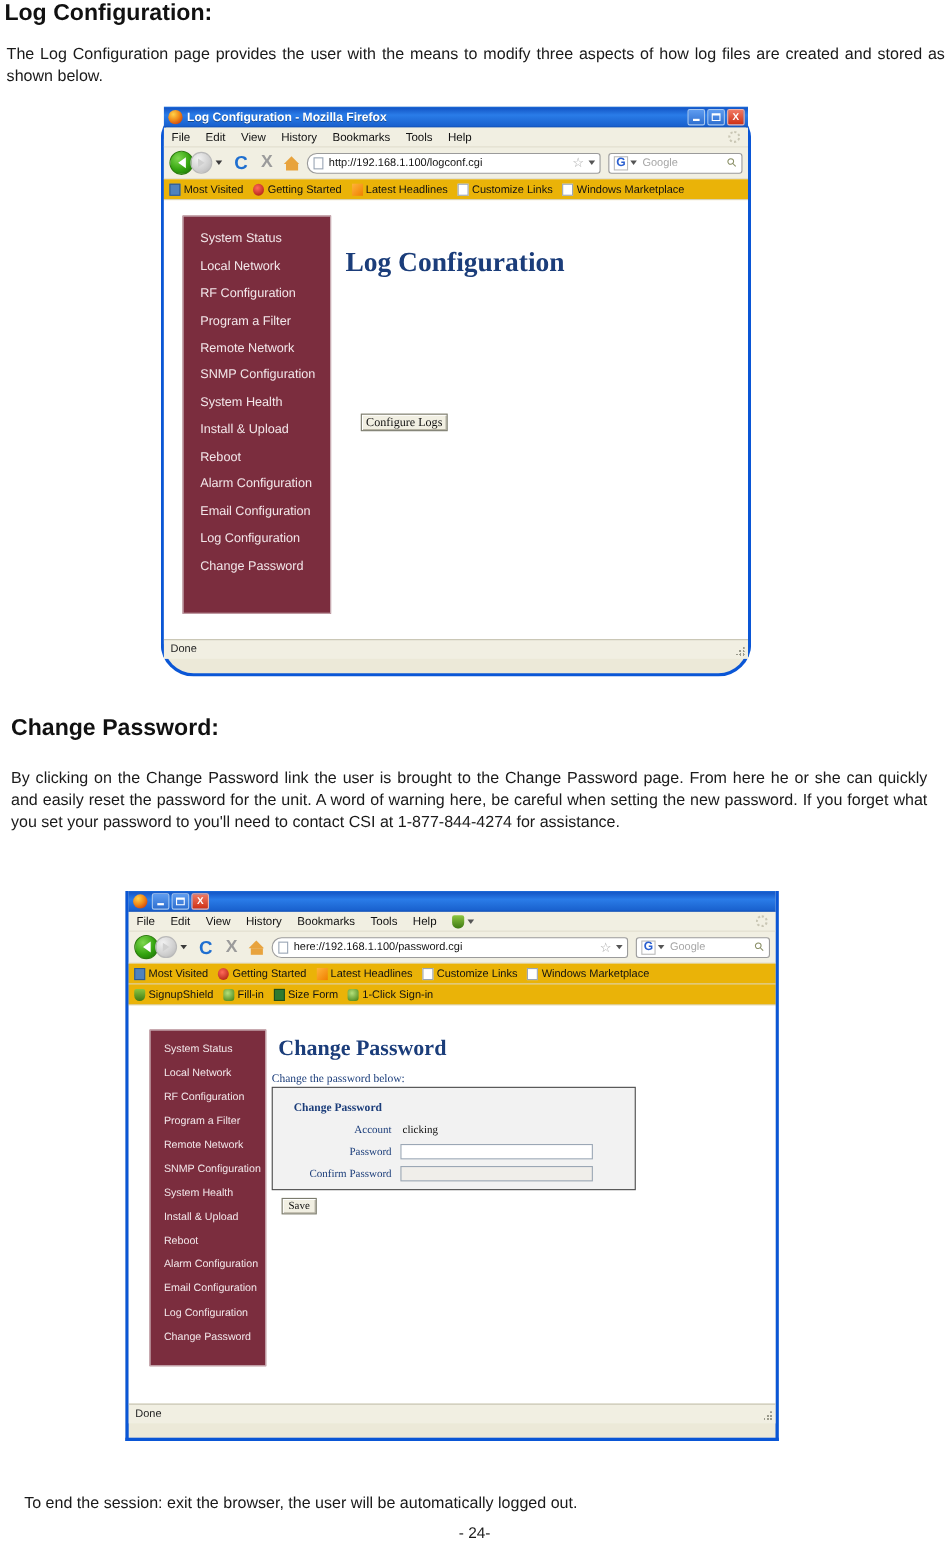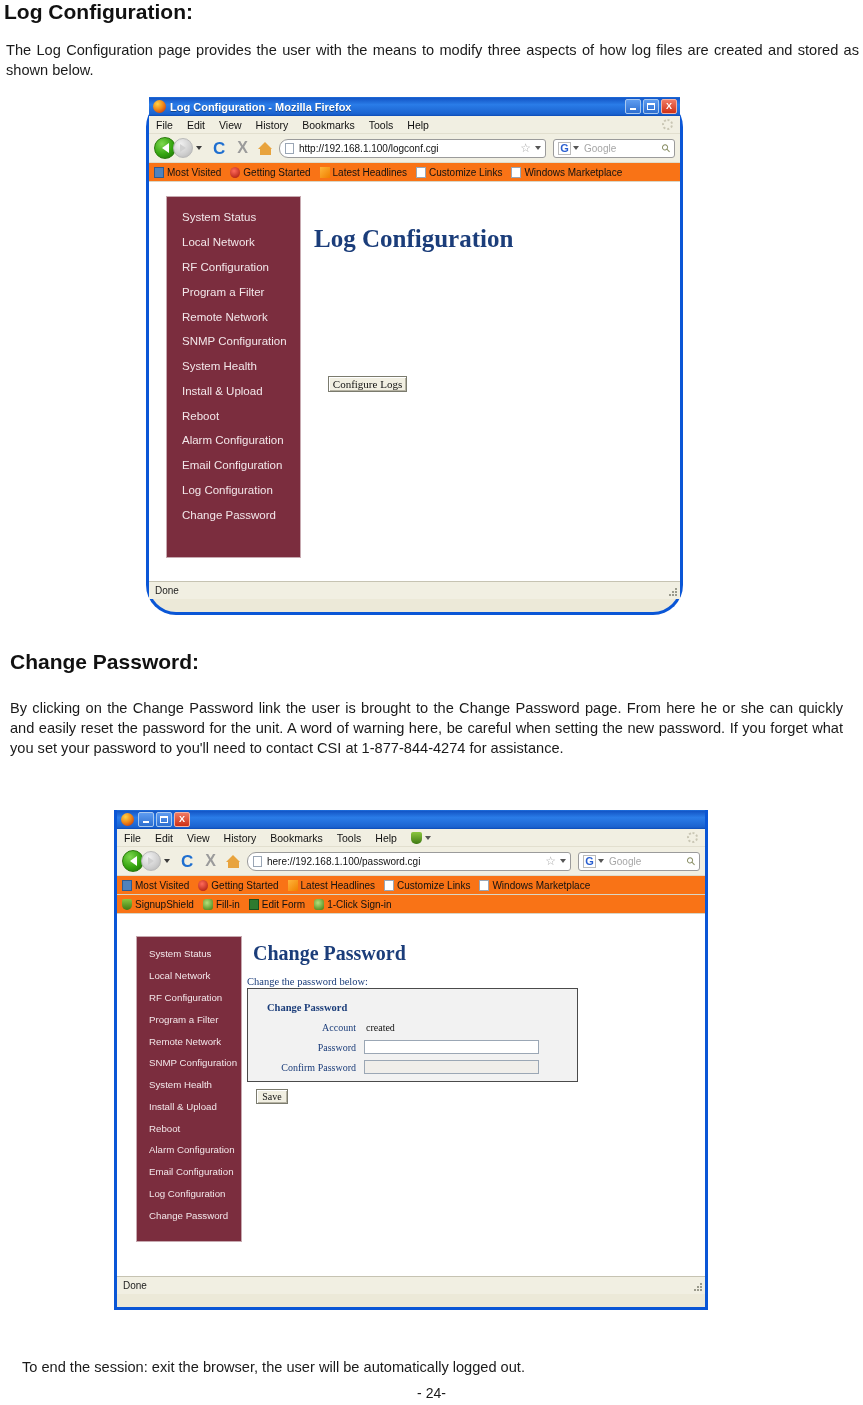--- a/index.html
+++ b/index.html
@@ -316,21 +316,21 @@
     color: #8a8f66;
     font-size: 11px;
     flex: 0 0 auto;
     transform: rotate(-45deg);
     line-height: 1;
   }
 
   
   .bookbar {
     height: 18px;
-    background: #f97316;
+    background: #eab308;
     display: flex;
     align-items: center;
     padding-left: 5px;
     border-bottom: 1px solid #d9d6c5;
     overflow: hidden;
   }
   .bm {
     display: flex;
     align-items: center;
     margin-right: 9px;
@@ -668,21 +668,21 @@
     <span class="bm">
       <span class="bm-ico ico-shield"></span>
       <span class="bm-label">SignupShield</span>
     </span>
     <span class="bm">
       <span class="bm-ico ico-green"></span>
       <span class="bm-label">Fill-in</span>
     </span>
     <span class="bm">
       <span class="bm-ico ico-save"></span>
-      <span class="bm-label">Edit Form</span>
+      <span class="bm-label">Size Form</span>
     </span>
     <span class="bm">
       <span class="bm-ico ico-green"></span>
       <span class="bm-label">1-Click Sign-in</span>
     </span>
   </div>
 
   <div class="viewport" style="height:362px;">
 
     <div class="app-sidebar" style="left:19px; top:22px; width:106px; height:306px; padding-top:6px;">
@@ -704,21 +704,21 @@
     <div class="app-title" style="left:136px; top:28px; font-size:20px;">Change Password</div>
 
     <div class="app-subtext" style="left:130px; top:62px; font-size:10.5px;">Change the password below:</div>
 
     <div class="form-panel" style="left:130px; top:74px; width:331px; height:94px;">
 
       <div class="panel-heading" style="left:19px; top:13px; font-size:10.5px;">Change Password</div>
 
       <div class="form-row" style="position:absolute; left:0; top:33px; width:100%;">
         <span class="form-label" style="width:108px; font-size:10px;">Account</span>
-        <span class="static-value" style="position:static; margin-left:10px; font-size:10px;">created</span>
+        <span class="static-value" style="position:static; margin-left:10px; font-size:10px;">clicking</span>
       </div>
 
       <div class="form-row" style="position:absolute; left:0; top:51px; width:100%;">
         <span class="form-label" style="width:108px; font-size:10px;">Password</span>
         <span class="form-input" style="width:175px; height:14px; margin-left:8px; font-size:10px;"></span>
       </div>
 
       <div class="form-row" style="position:absolute; left:0; top:71px; width:100%;">
         <span class="form-label" style="width:108px; font-size:10px;">Confirm Password</span>
         <span class="form-input shaded" style="width:175px; height:14px; margin-left:8px; font-size:10px;"></span>

